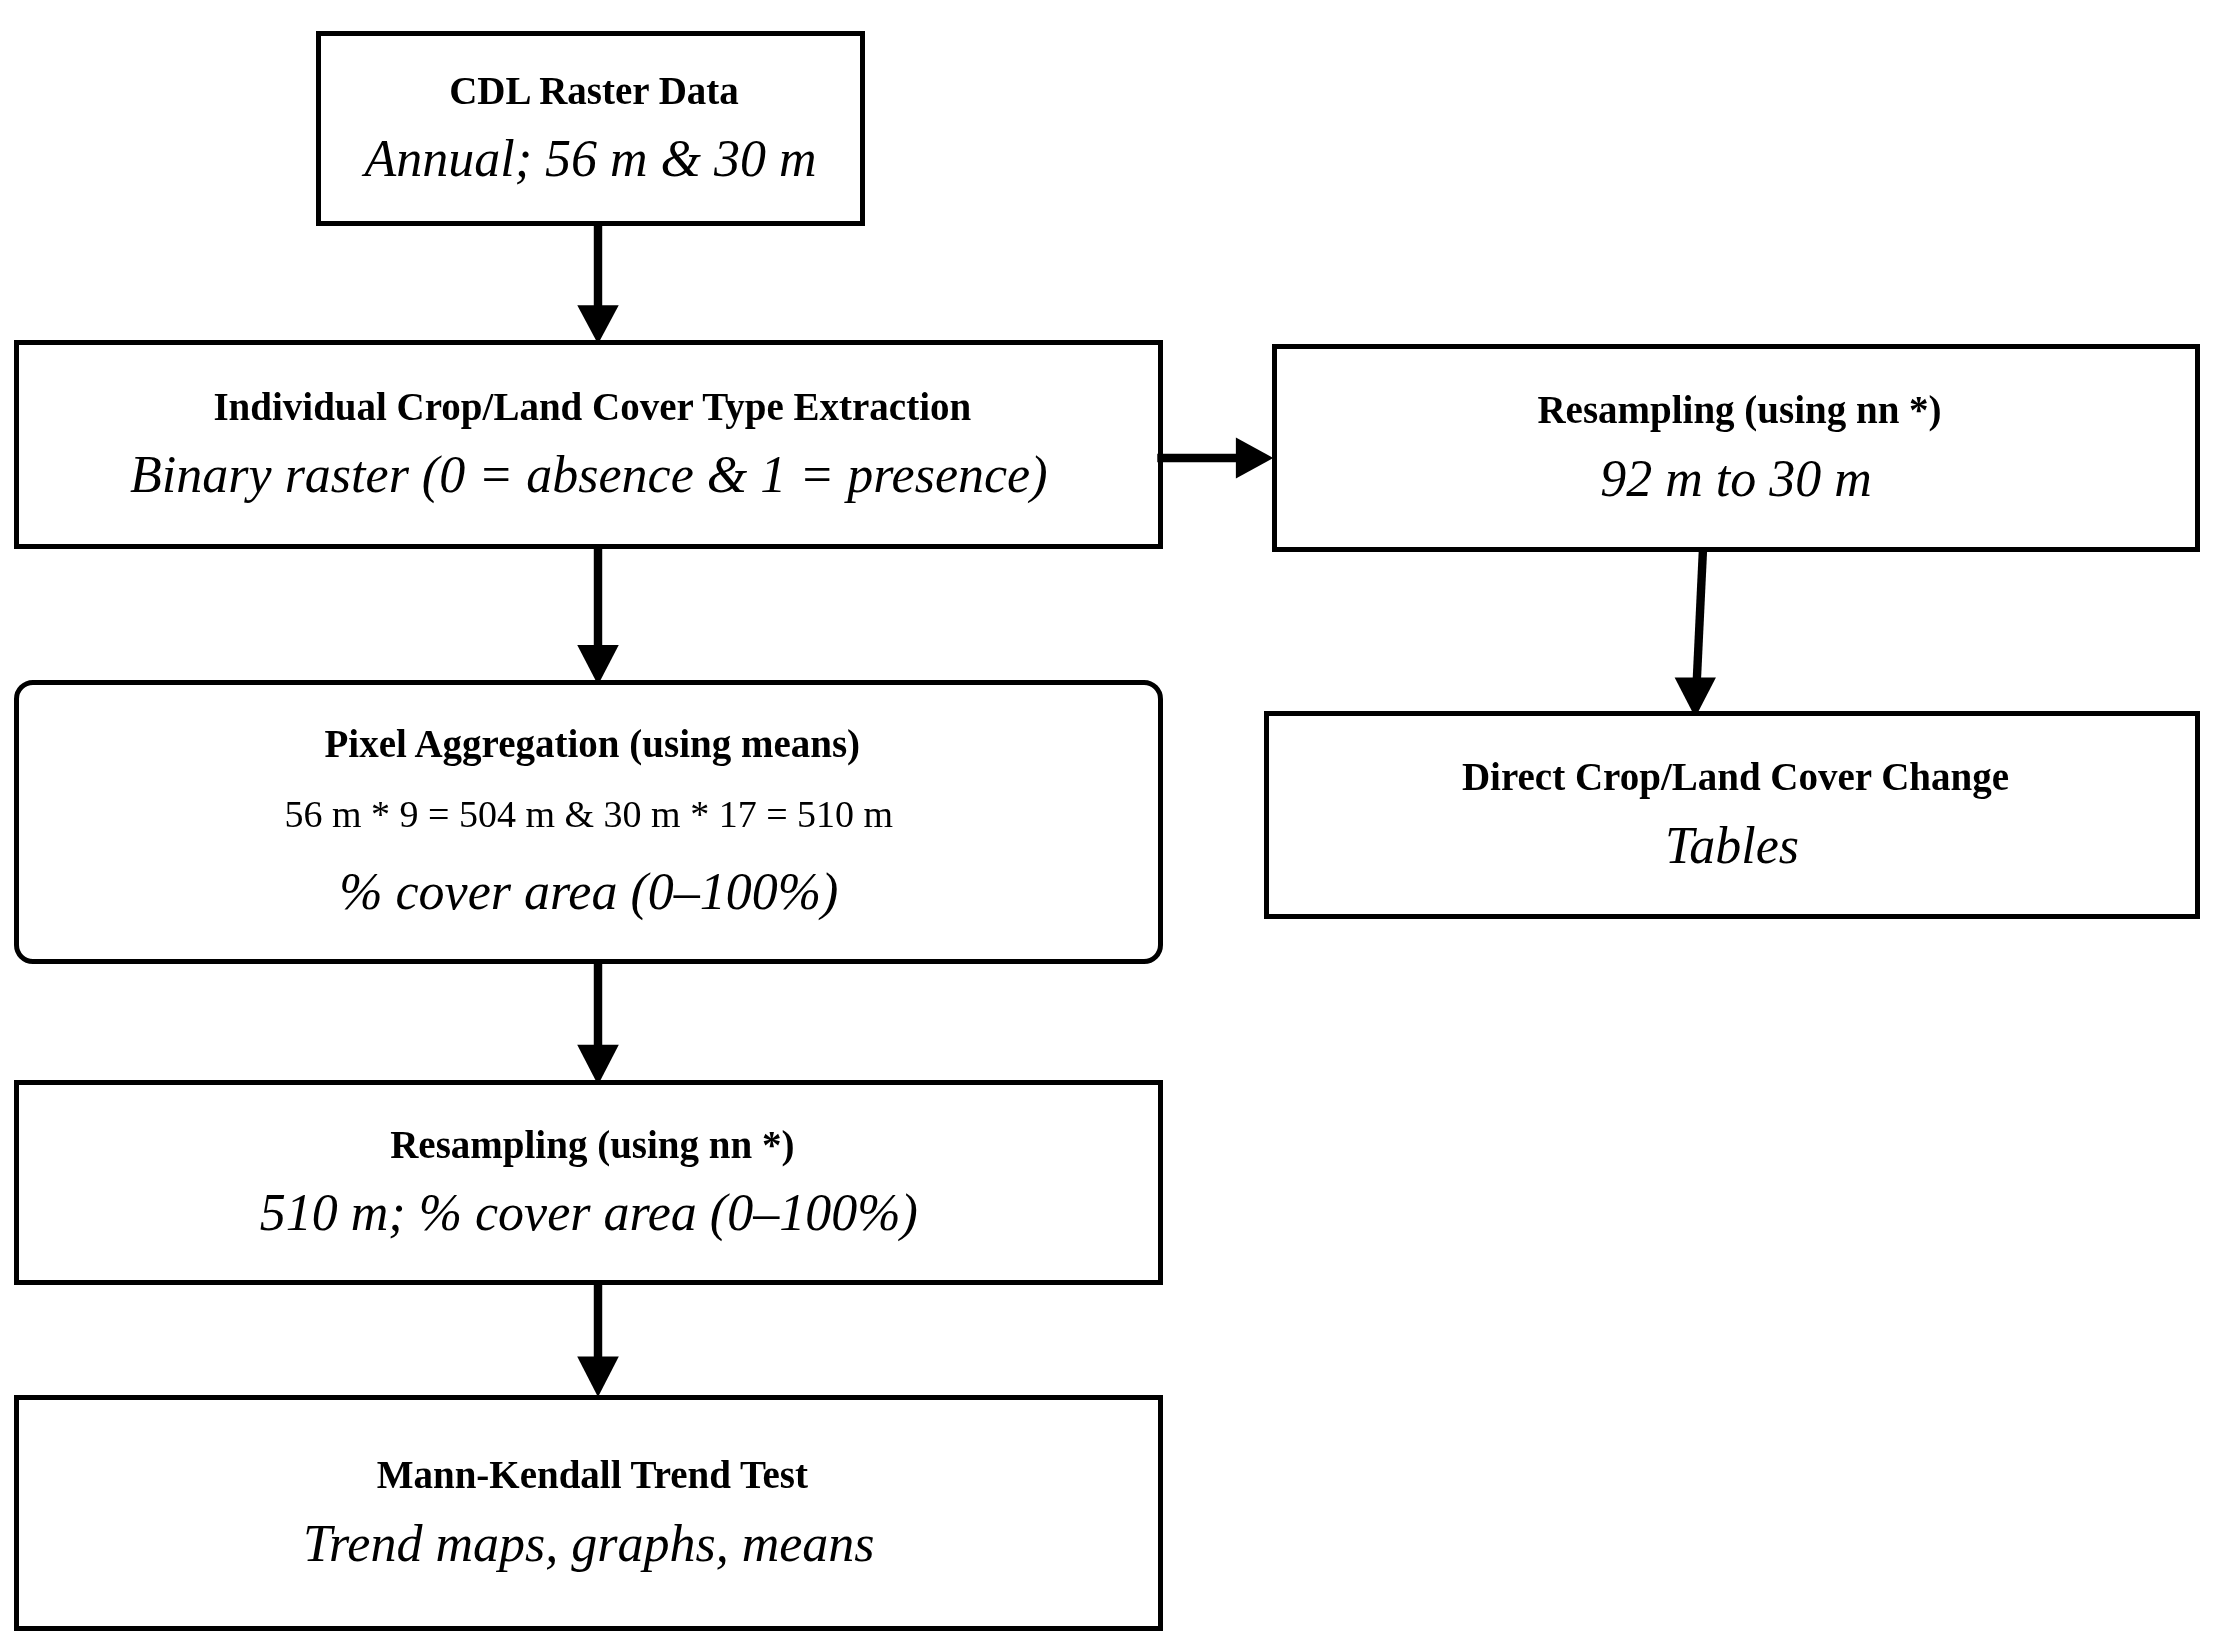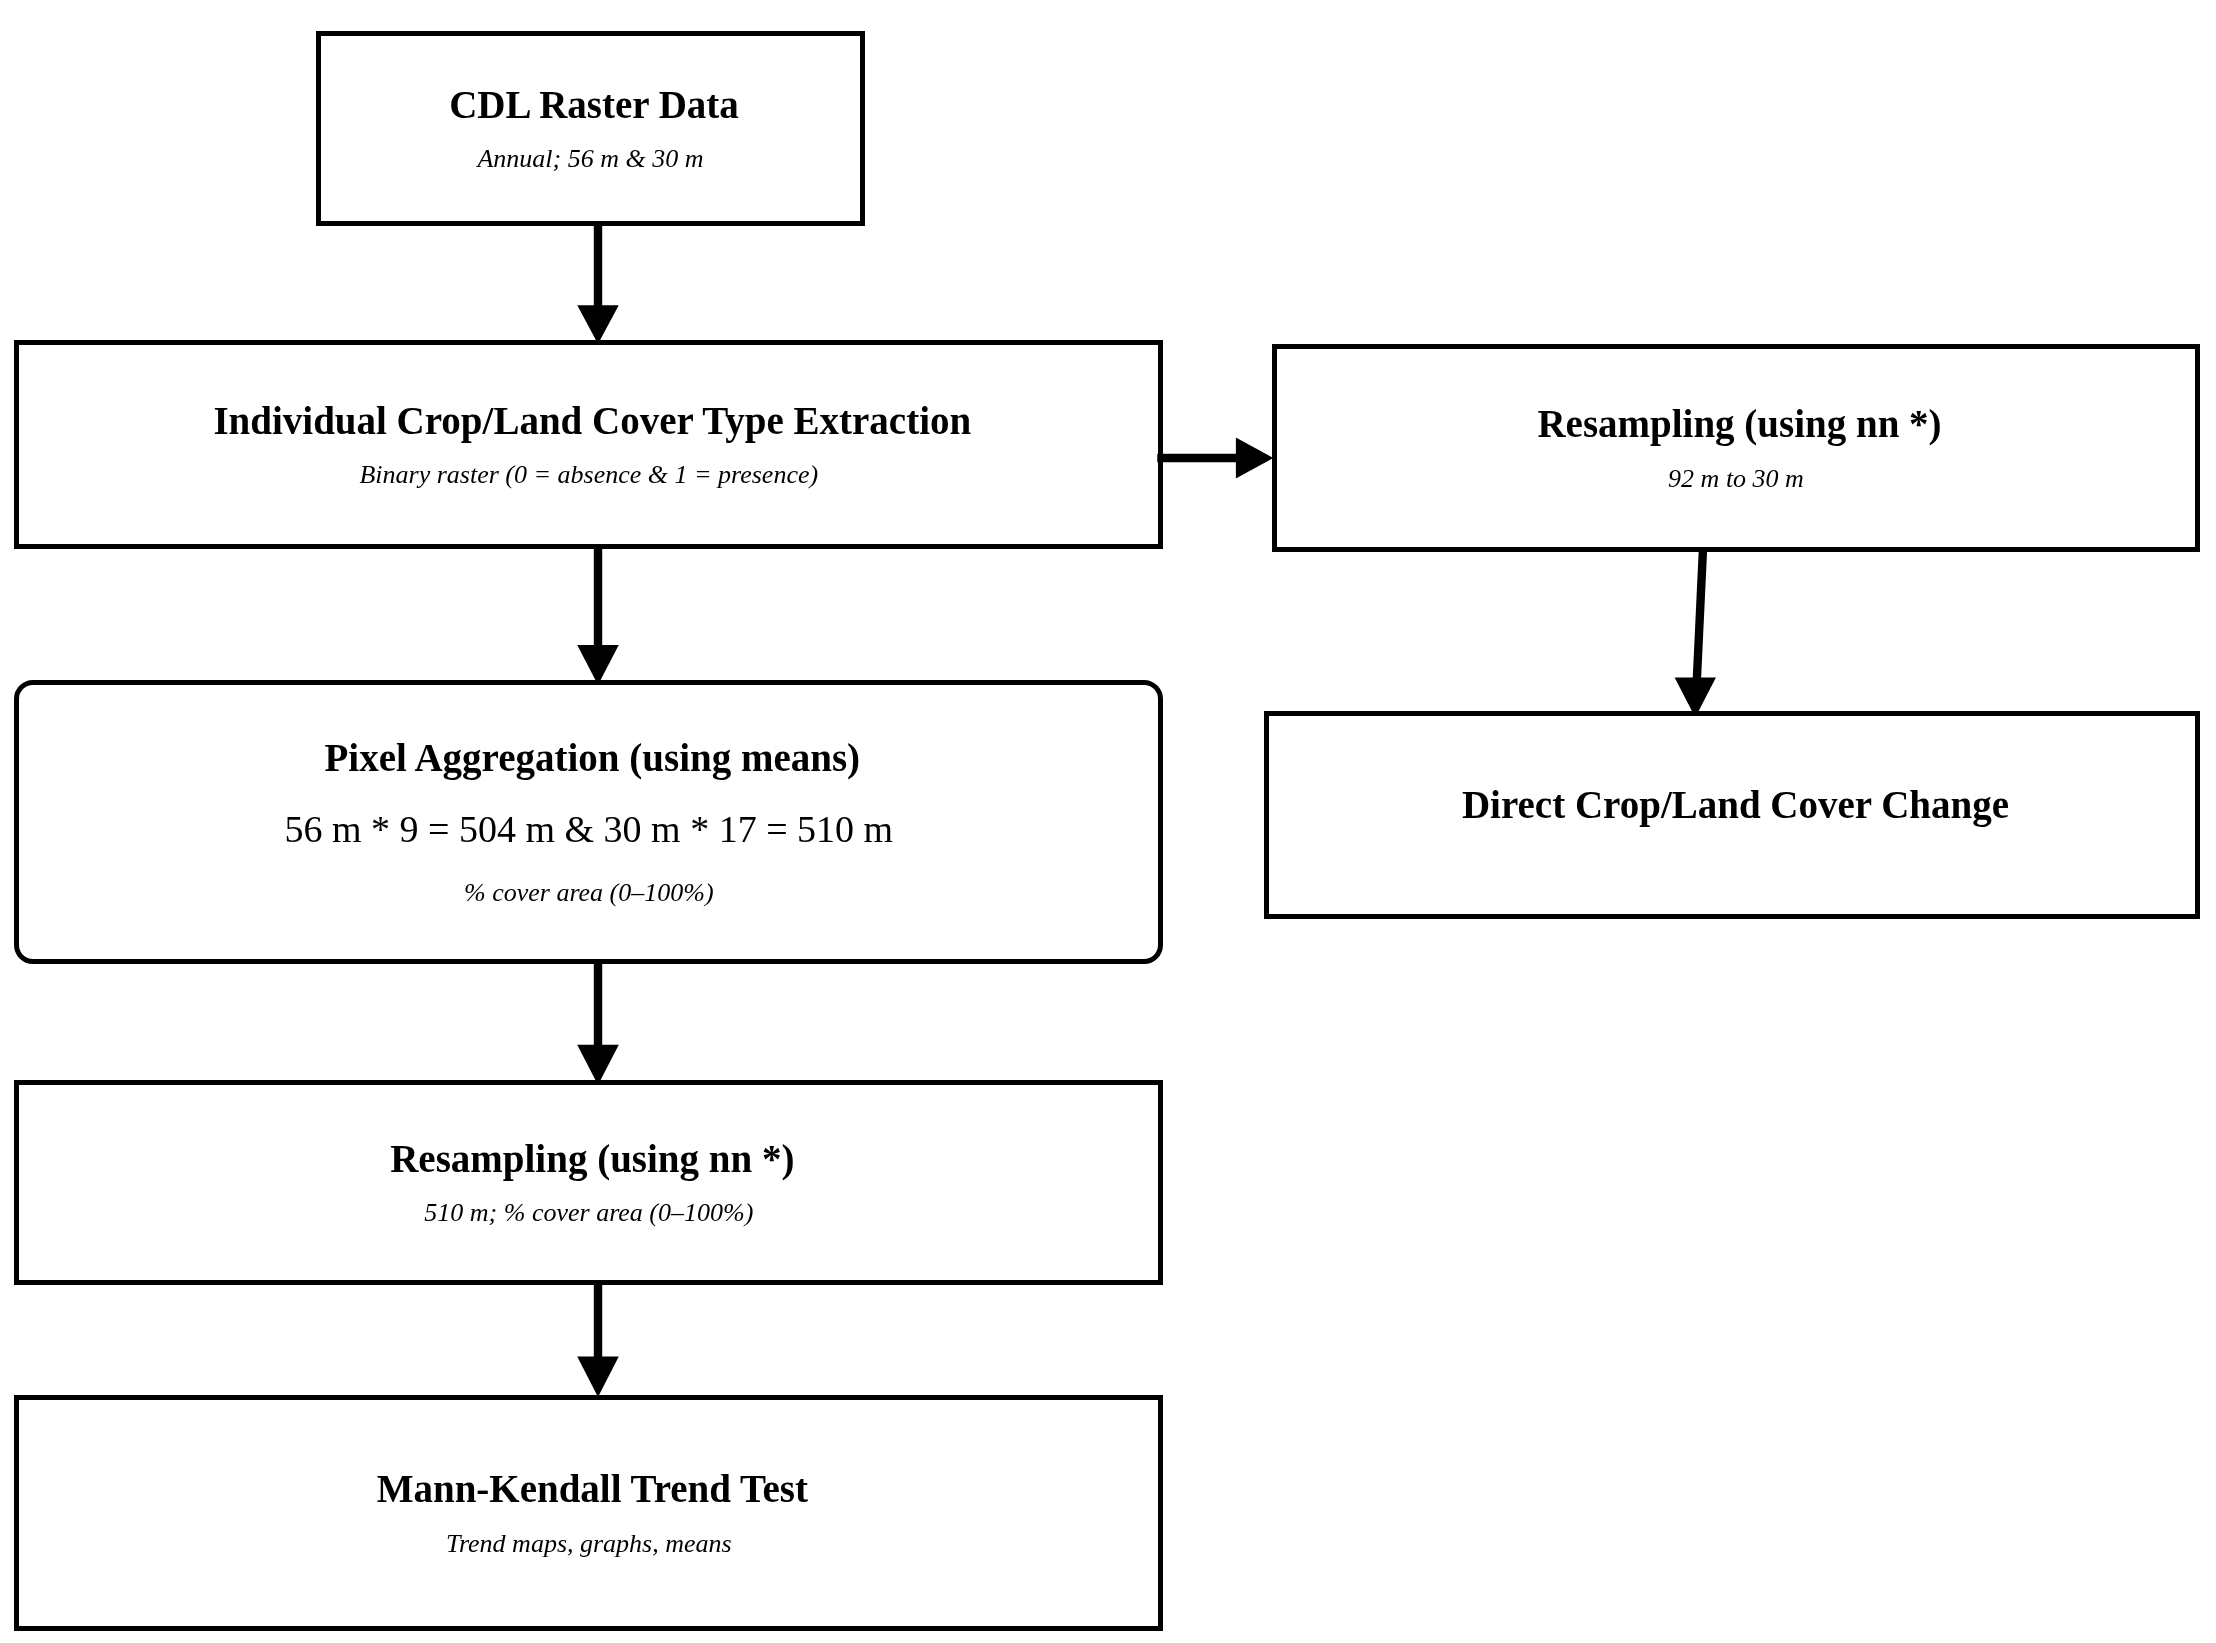--- a/index.html
+++ b/index.html
@@ -38,21 +38,21 @@
 
   .line-title {
     font-weight: bold;
     font-style: normal;
     font-size: 39px;
     padding-left: 7px;
   }
   .line-sub {
     font-weight: normal;
     font-style: italic;
-    font-size: 26px;
+    font-size: 52px;
   }
   .line-plain {
     font-weight: normal;
     font-style: normal;
     font-size: 38px;
   }
 
   .gap-sm { height: 19.5px; }
   .gap-md { height: 29px; }
 
@@ -118,20 +118,21 @@
     <span class="box-line line-title">Pixel Aggregation (using means)</span>
     <span class="gap-md"></span>
     <span class="box-line line-plain">56 m * 9 = 504 m &amp; 30 m * 17 = 510 m</span>
     <span class="gap-md"></span>
     <span class="box-line line-sub">% cover area (0–100%)</span>
   </div>
 
   <div class="flow-box" style="left:1264px; top:711px; width:936px; height:208px;">
     <span class="box-line line-title">Direct Crop/Land Cover Change</span>
     <span class="gap-sm"></span>
+    <span class="box-line line-sub">Tables</span>
   </div>
 
   <div class="conn" style="left:572px; top:959px; width:52px; height:130px;">
     <svg width="52" height="130" viewBox="0 0 80 200">
       <line x1="40" y1="0" x2="40" y2="148" stroke="#000000" stroke-width="13"></line>
       <polygon points="40,194 8,132 72,132" fill="#000000"></polygon>
     </svg>
   </div>
 
   <div class="flow-box" style="left:14.3px; top:1080px; width:1149px; height:205px;">

